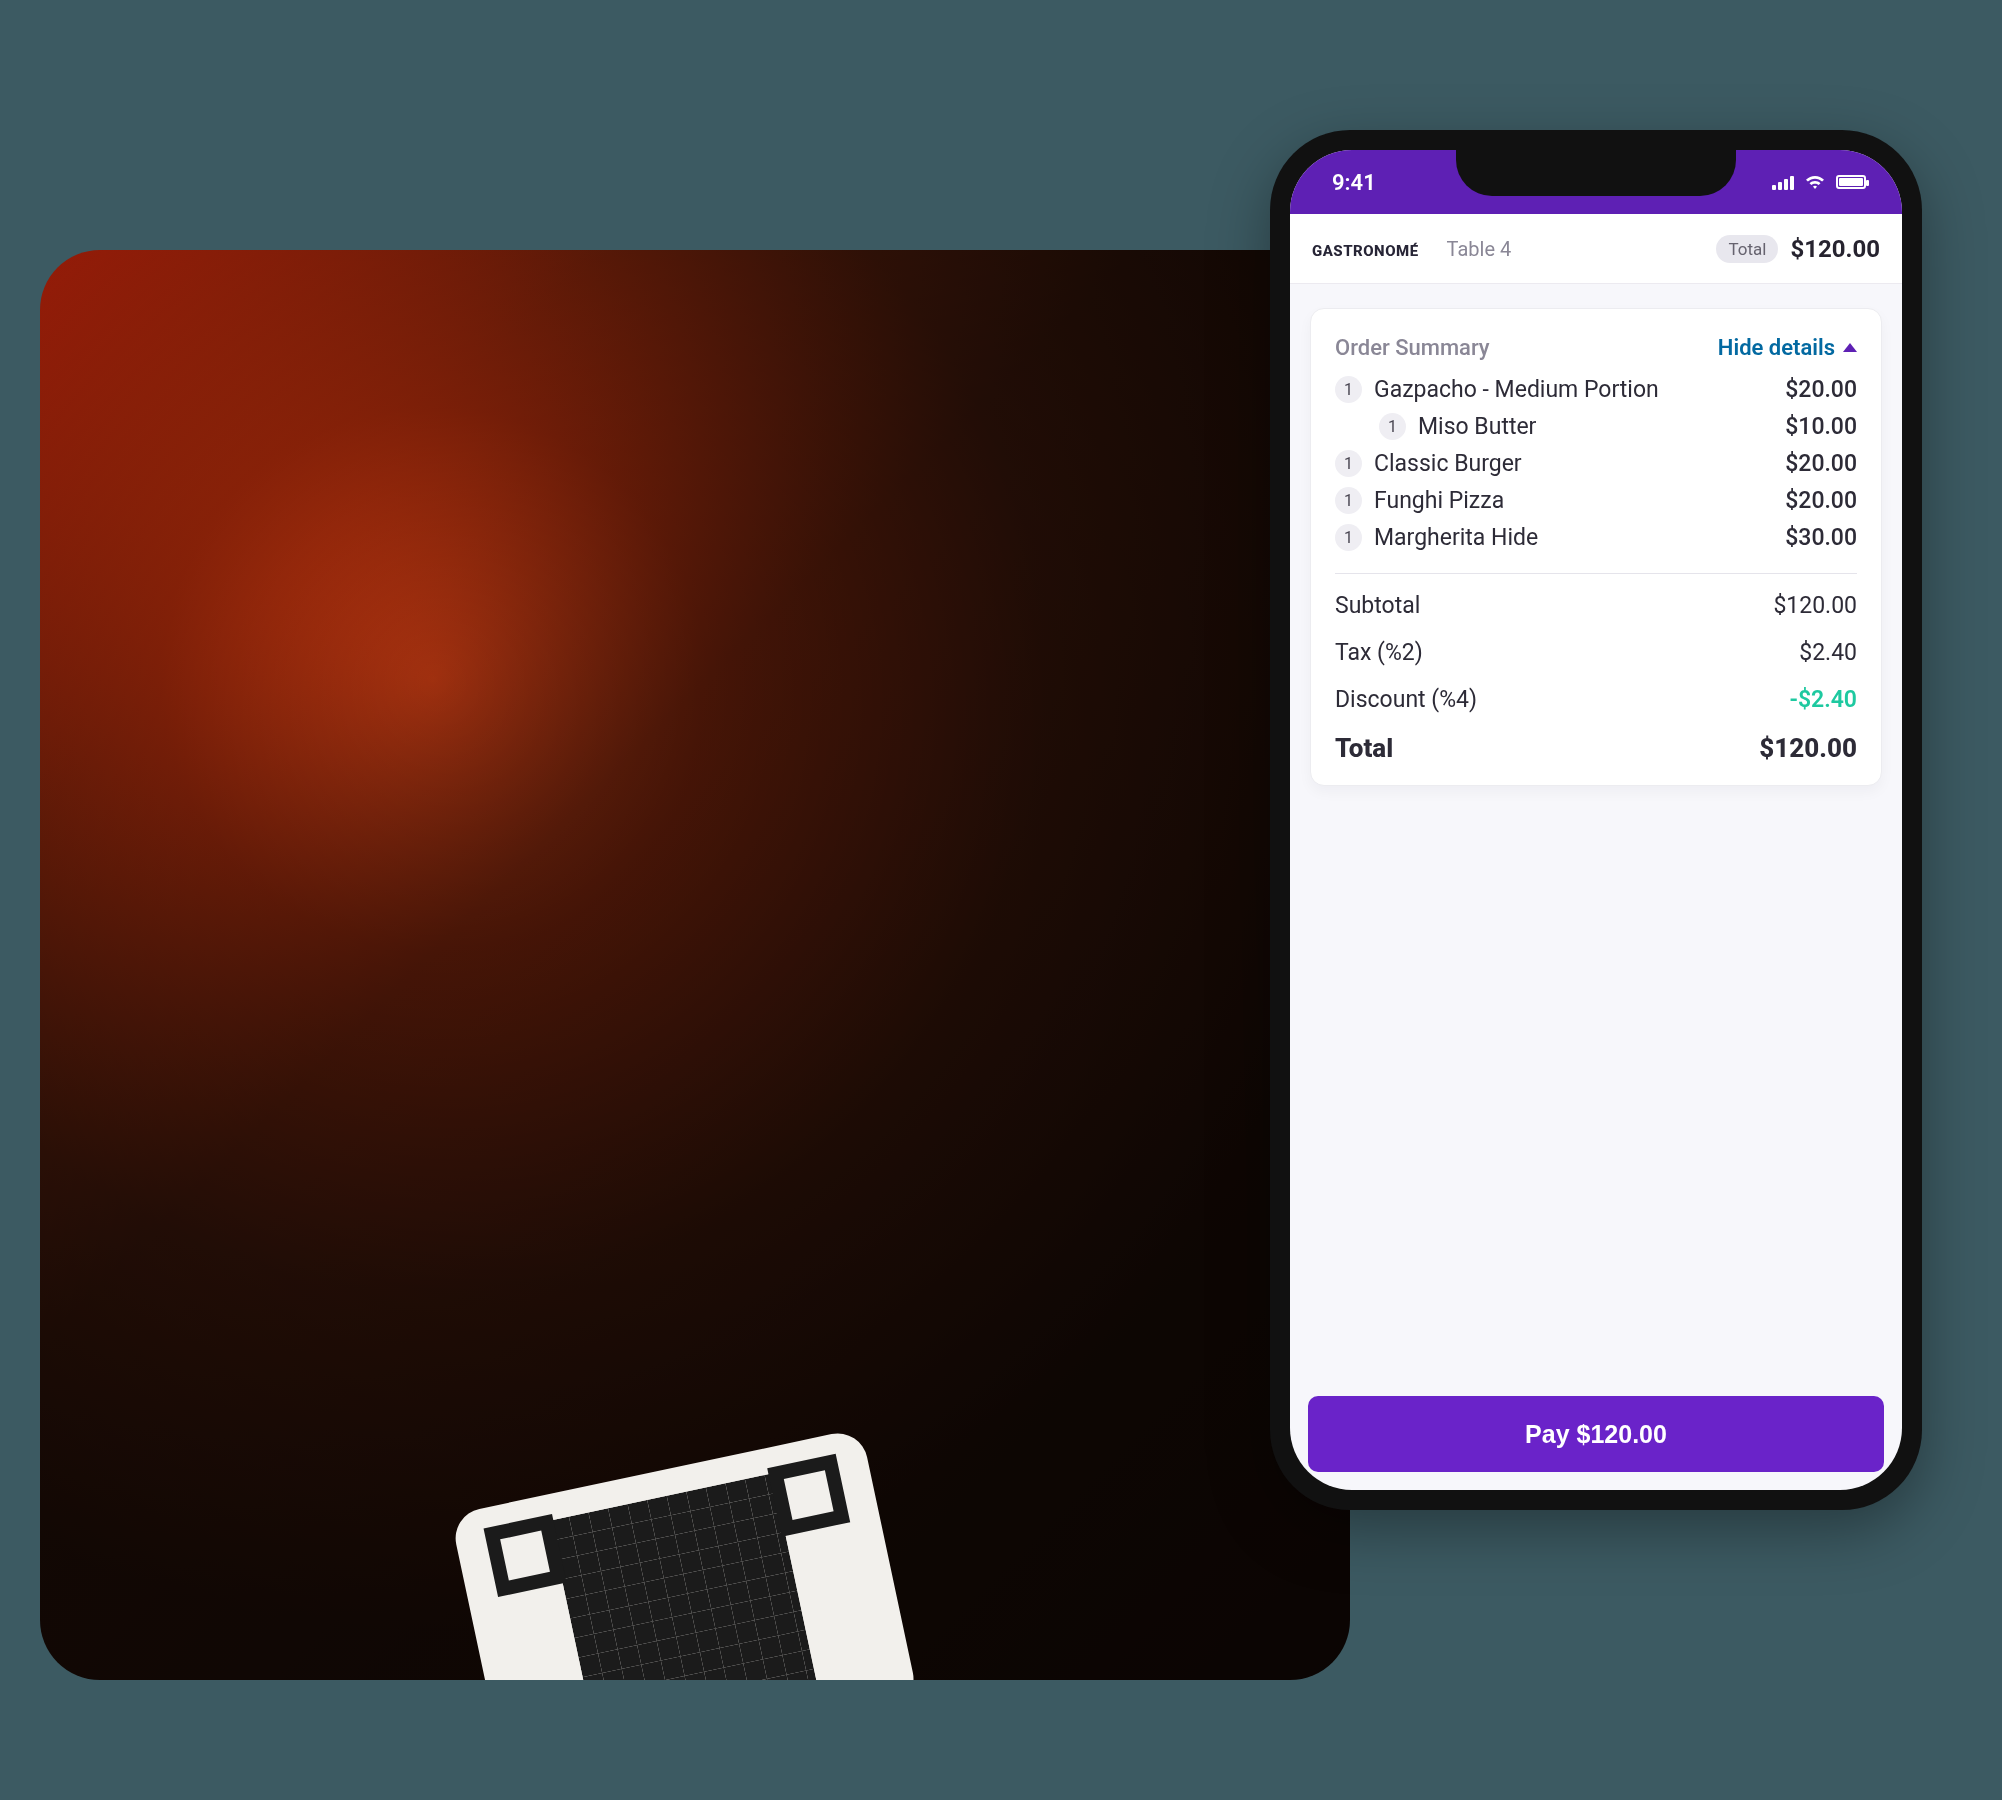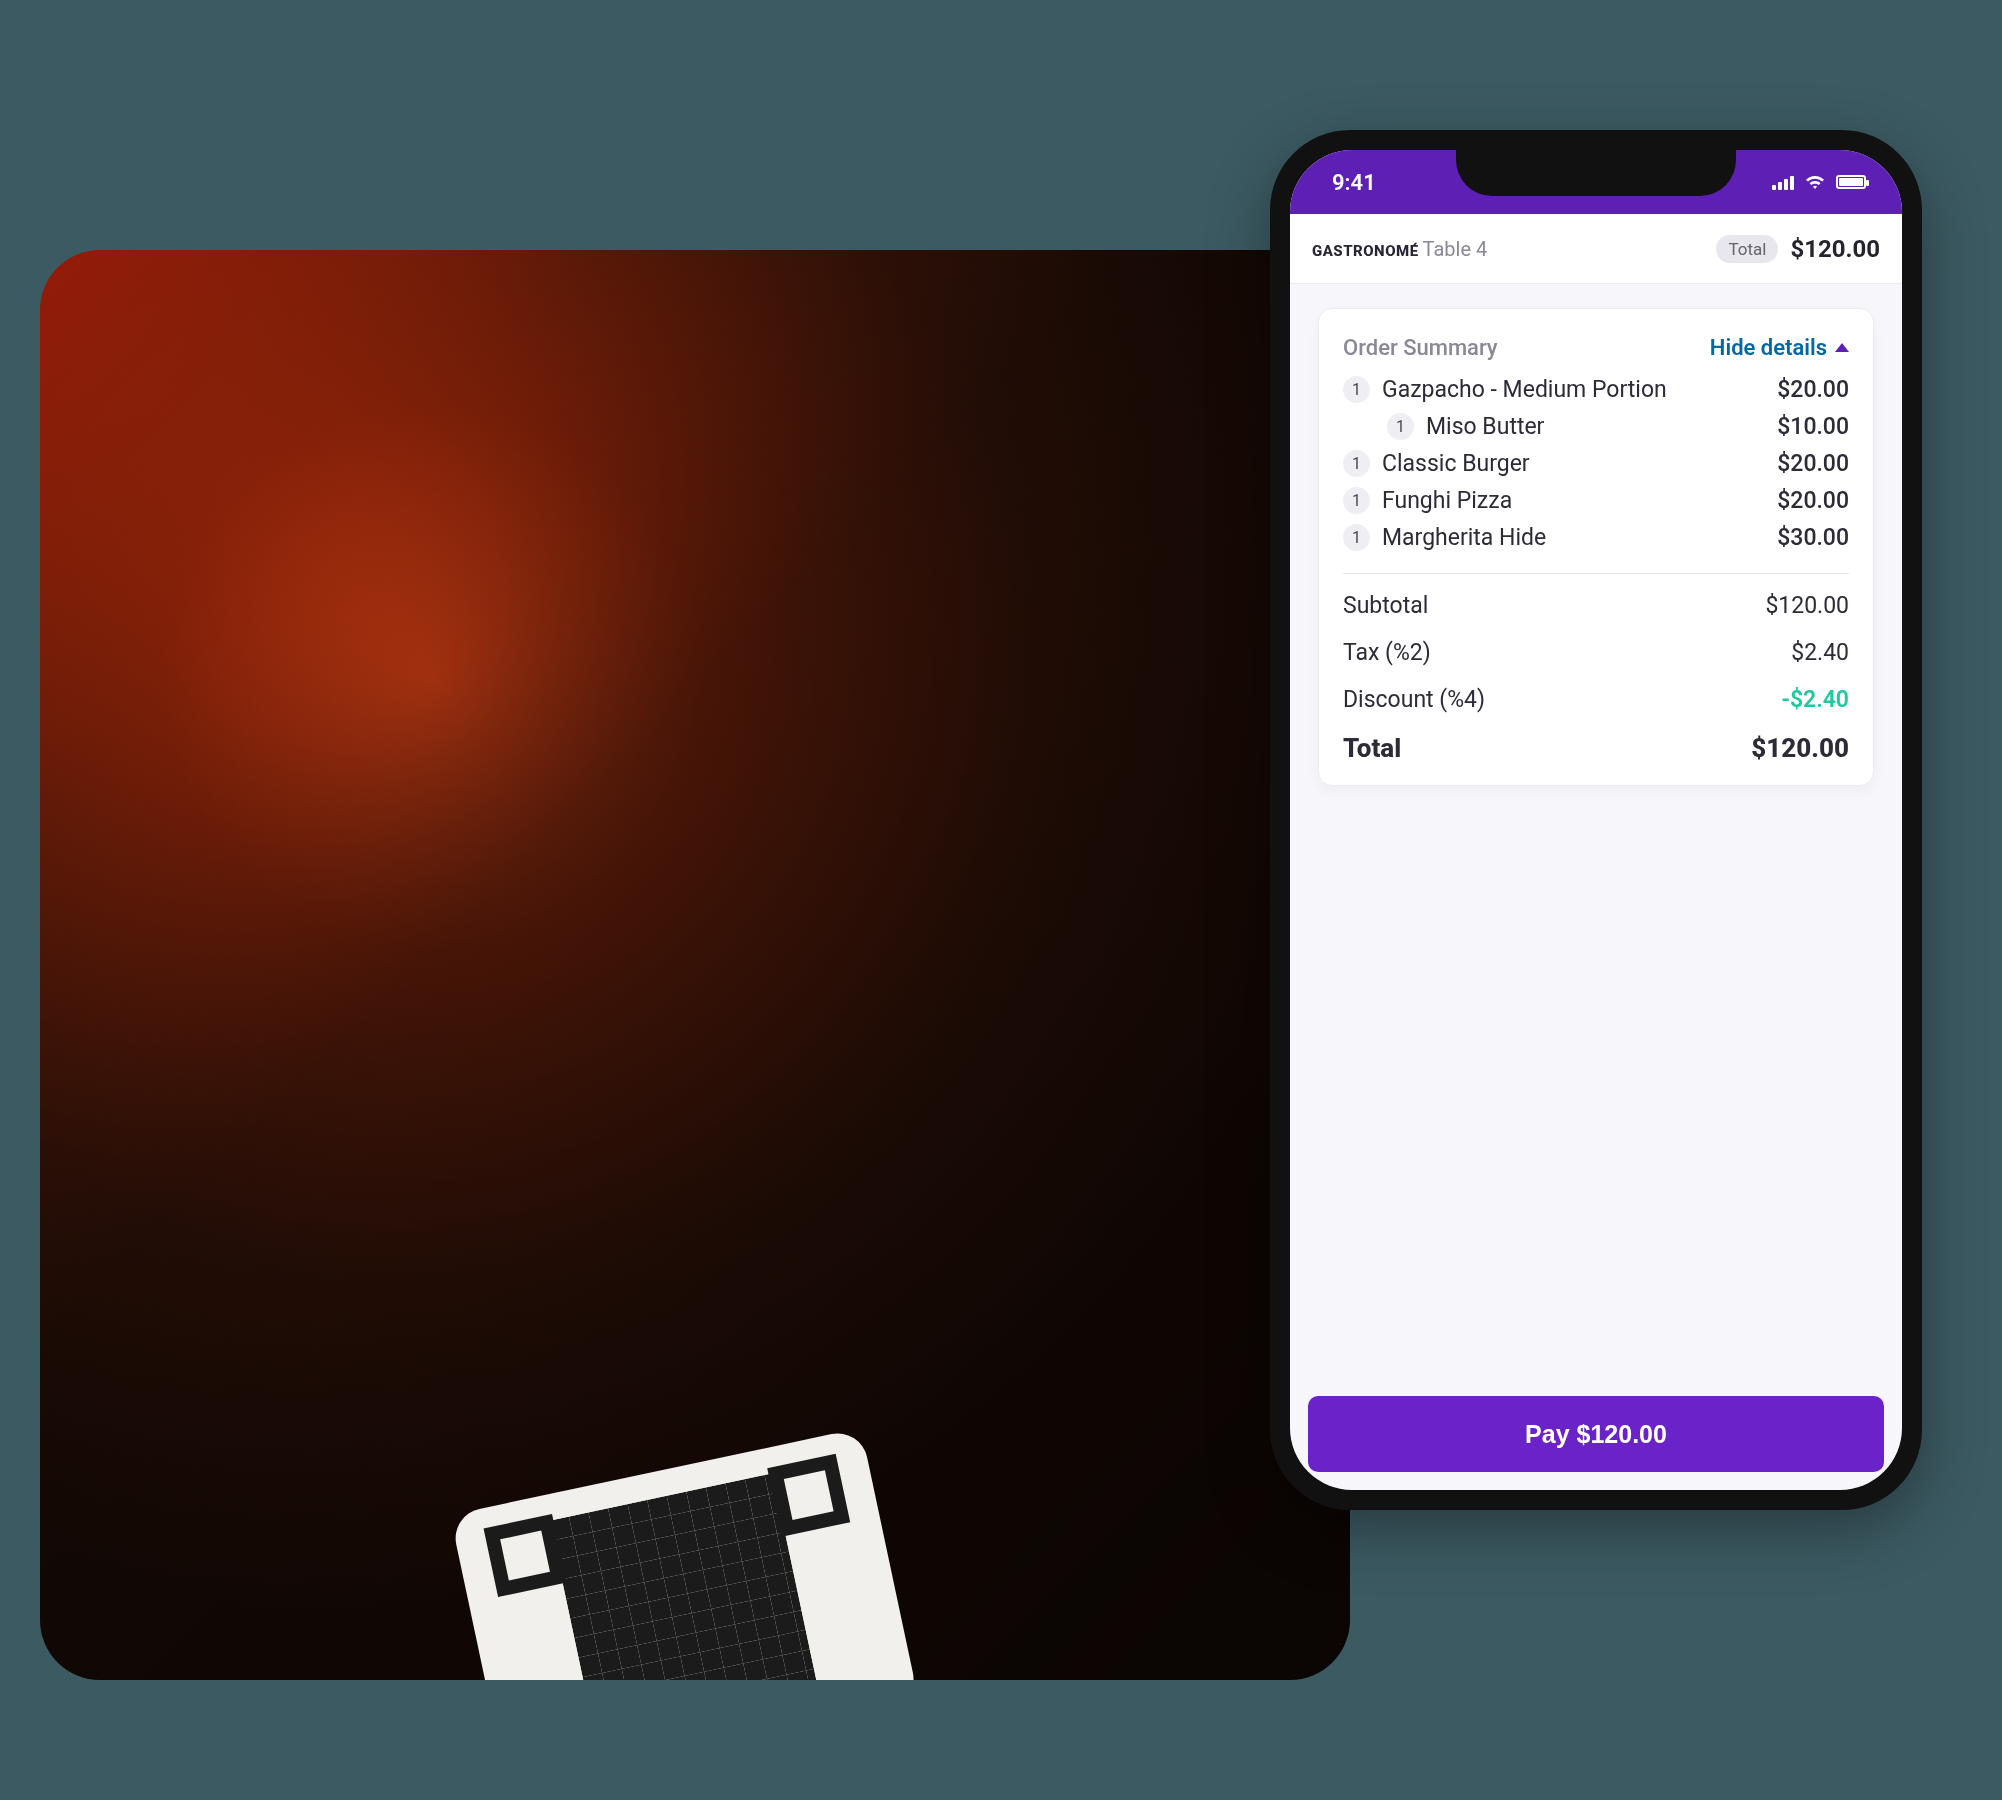--- a/index.html
+++ b/index.html
@@ -133,37 +133,37 @@
   
   .sub-header {
     background: #fff;
     height: 70px;
     display: flex;
     align-items: center;
     justify-content: space-between;
     padding: 0 22px;
     border-bottom: 1px solid #eceaf0;
   }
-  .sub-left { display: flex; align-items: baseline; gap: 4px; }
+  .sub-left { display: flex; align-items: baseline; gap: 28px; }
   .brand { font-size: 15px; font-weight: 800; letter-spacing: 0.5px; color: #272536; }
   .table-label { font-size: 20px; color: #8a8796; }
   .sub-right { display: flex; align-items: center; gap: 12px; }
   .total-chip {
     background: #e8e7ee;
     color: #66636f;
     font-size: 17px;
     padding: 4px 12px;
     border-radius: 999px;
   }
   .total-amount { font-size: 24px; font-weight: 700; color: #26232f; }
 
   
   .body-area {
     flex: 1;
-    padding: 24px 28px;
+    padding: 24px 20px;
     overflow: auto;
   }
   .order-card {
     background: #fff;
     border: 1px solid #ececf0;
     border-radius: 14px;
     padding: 26px 24px 22px;
     box-shadow: 0 6px 14px rgba(30,20,60,0.04);
   }
   .card-top {

